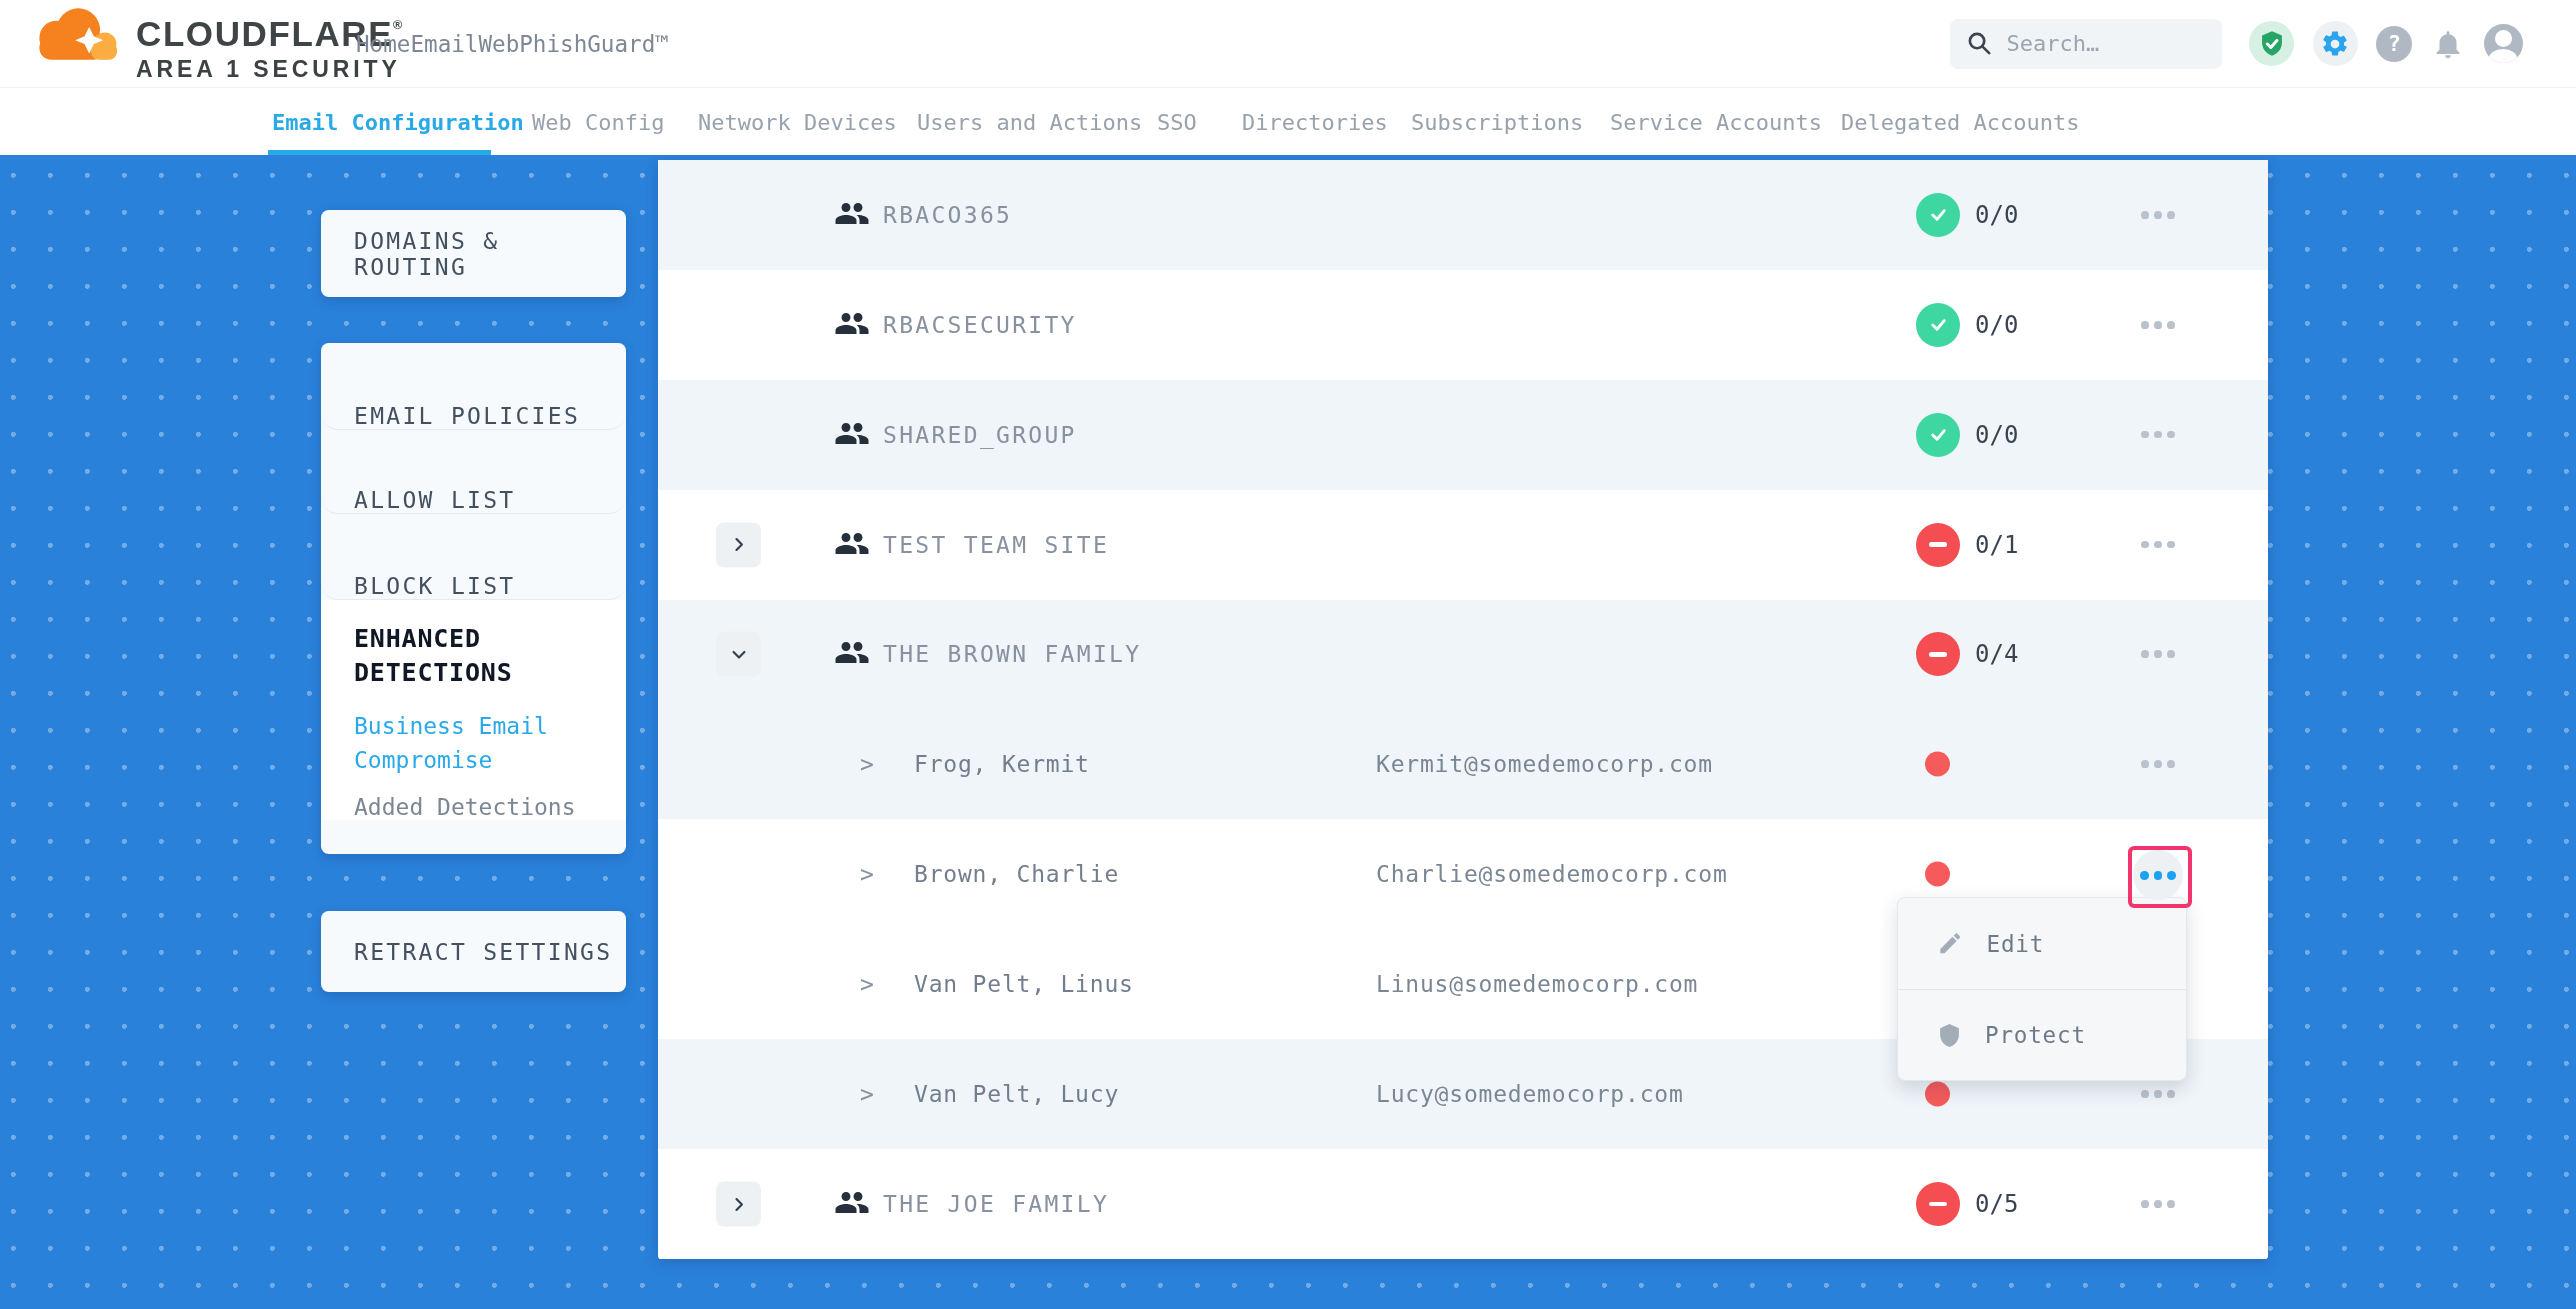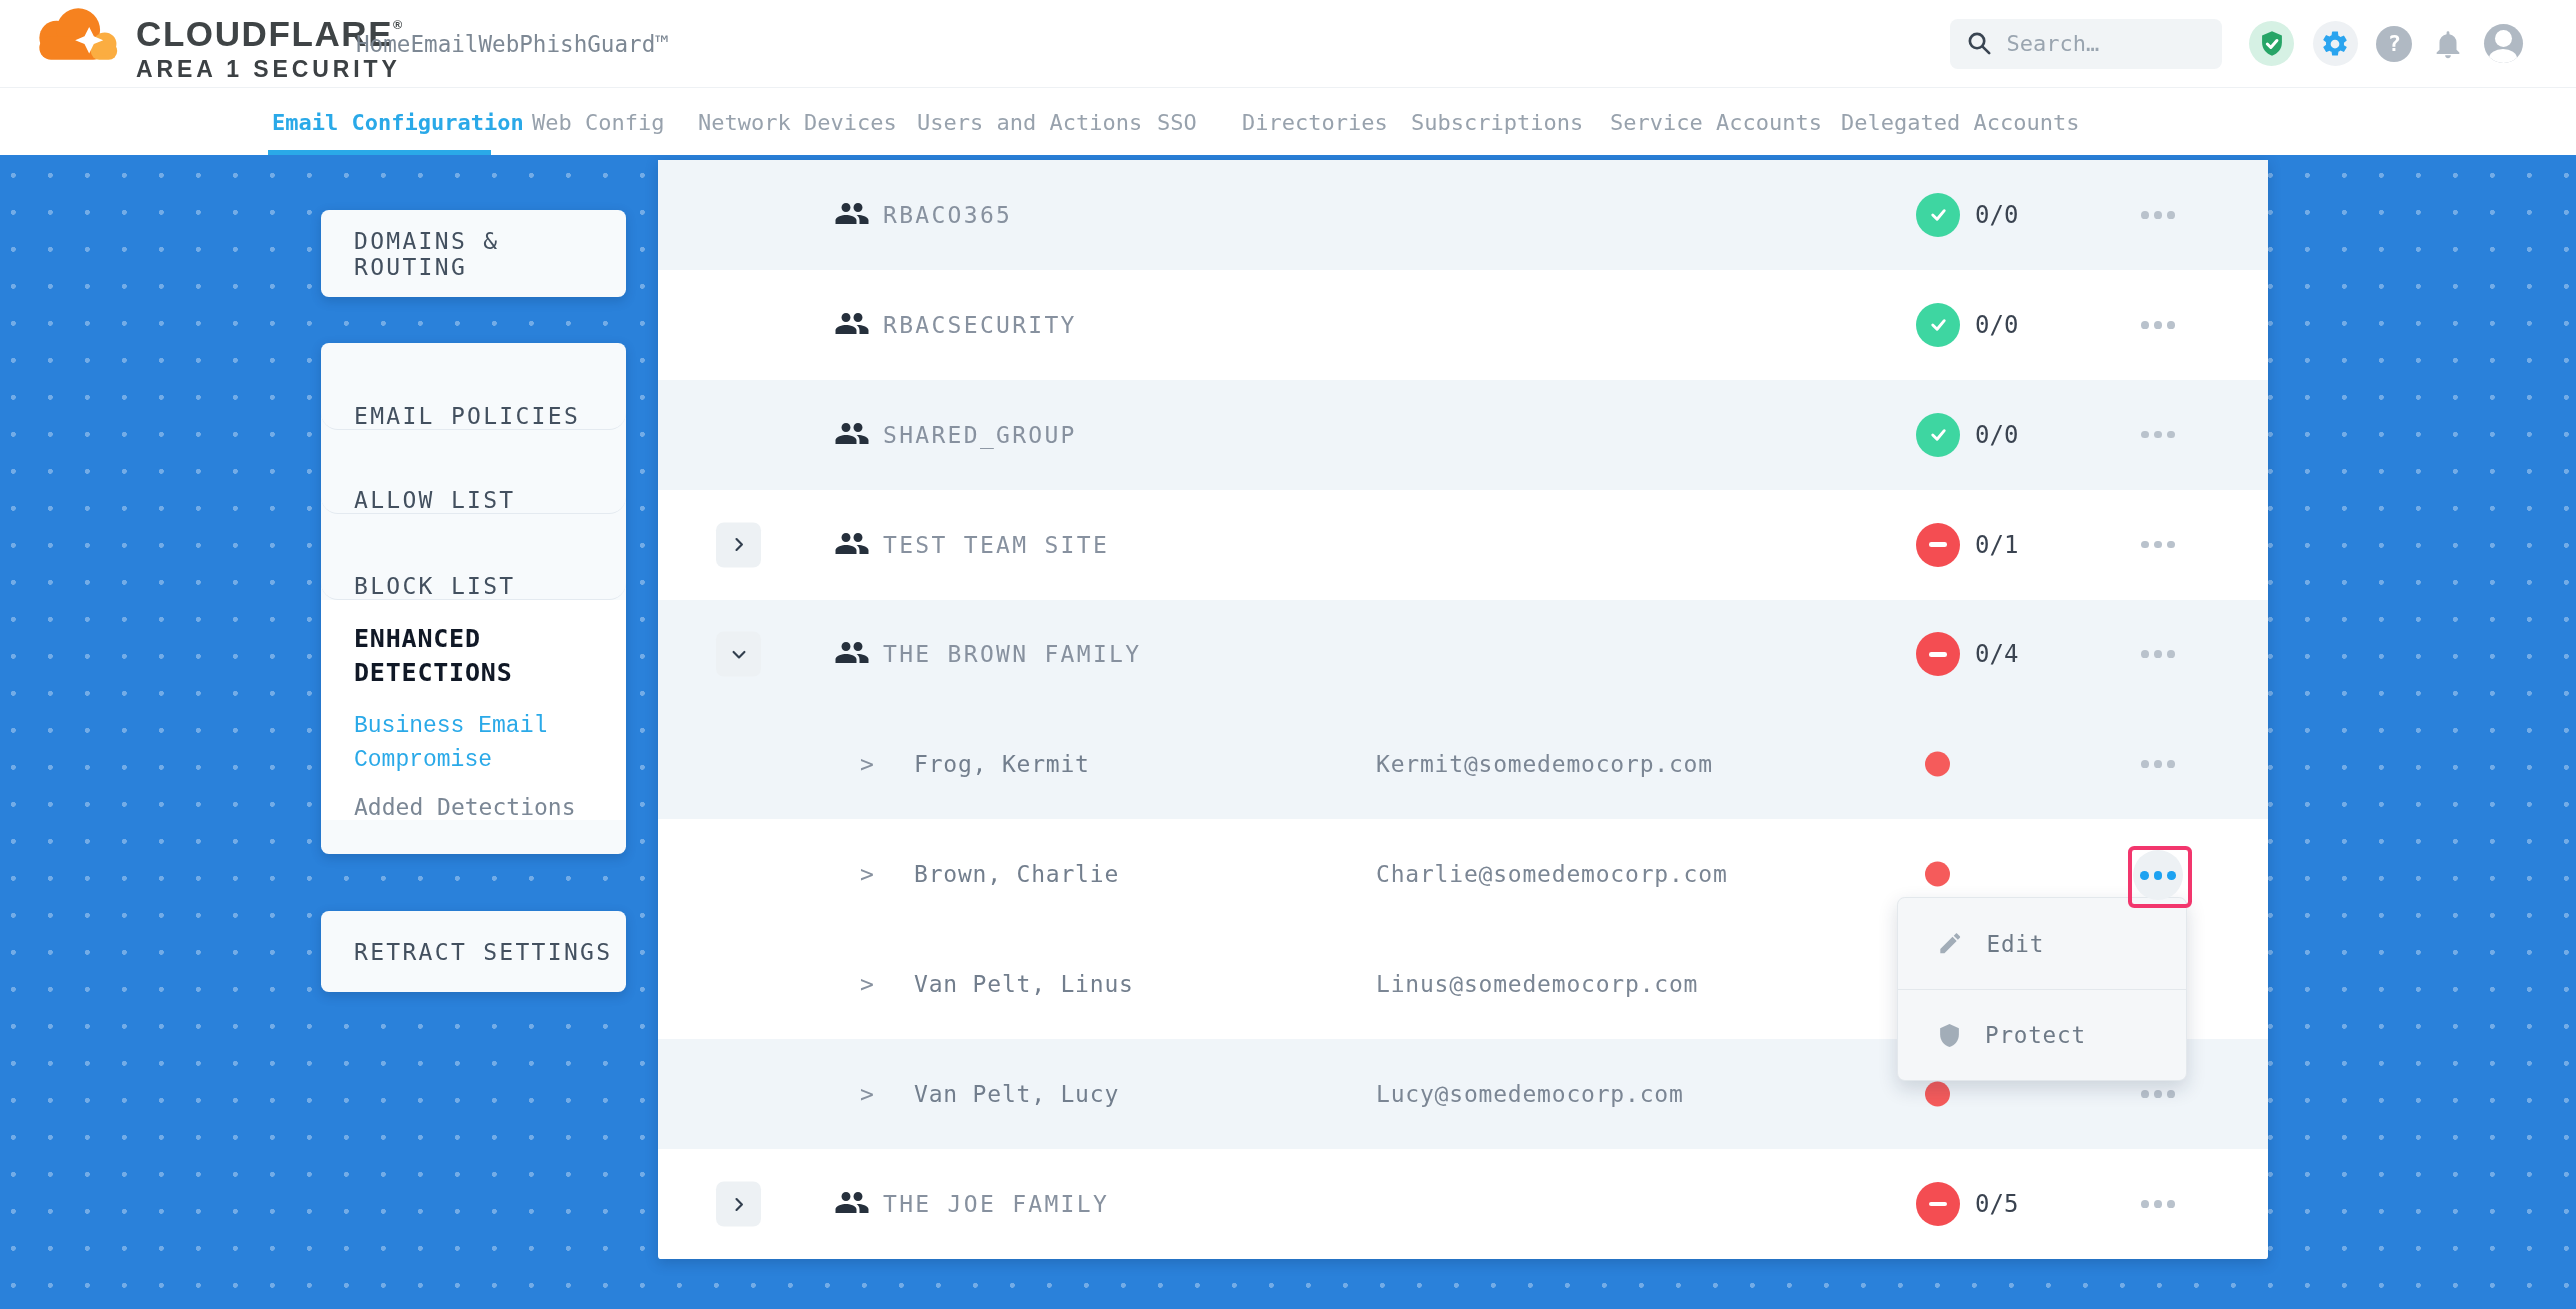--- a/index.html
+++ b/index.html
@@ -49,21 +49,21 @@
   .card{position:absolute;left:321px;width:305px;background:#f7fafc;border-radius:7.8px;
         box-shadow:0 3.1px 11px rgba(12,40,80,.20);overflow:hidden;}
   .card-1{top:54px;height:87px;display:flex;align-items:center;}
   .side-label{padding-left:33px;font-size:23px;letter-spacing:2.3px;color:#43505f;}
   .card-2{top:187px;height:511px;}
   .side-item{height:87px;display:flex;align-items:flex-end;border-bottom:0.8px solid #e4eaf0;border-radius:17px;}
   .side-item:nth-child(2){height:84px;}
   .side-item:nth-child(3){height:86px;}
   .enhanced-sec{background:#ffffff;position:relative;padding:22px 0 0 33px;}
   .enh-title{font-size:25px;font-weight:bold;color:#101826;line-height:34px;letter-spacing:0.8px;}
-  .bec{margin-top:18.7px;font-size:23px;color:#2aa9e8;line-height:34px;position:relative;font-family:Liberation Mono, monospace;}
+  .bec{margin-top:18.7px;font-size:23px;color:#2aa9e8;line-height:34px;position:relative;}
   .added{margin-top:17px;font-size:23px;color:#7b8795;}
   .card-3{top:755px;height:81px;display:flex;align-items:center;}
 
   
   .panel{position:absolute;left:658px;top:3.9px;width:1610px;height:1099px;background:#ffffff;
          border-radius:3.1px;box-shadow:0 3.1px 12.5px rgba(12,40,80,.22);display:flex;flex-direction:column;}
   .row{position:relative;flex:1 1 0;}
   .row.alt{background:#f0f5f9;}
   .expand-btn{position:absolute;left:58px;top:50%;transform:translateY(-50%);width:45px;height:45px;
               background:#edf1f4;border-radius:7.8px;display:flex;align-items:center;justify-content:center;cursor:pointer;}

